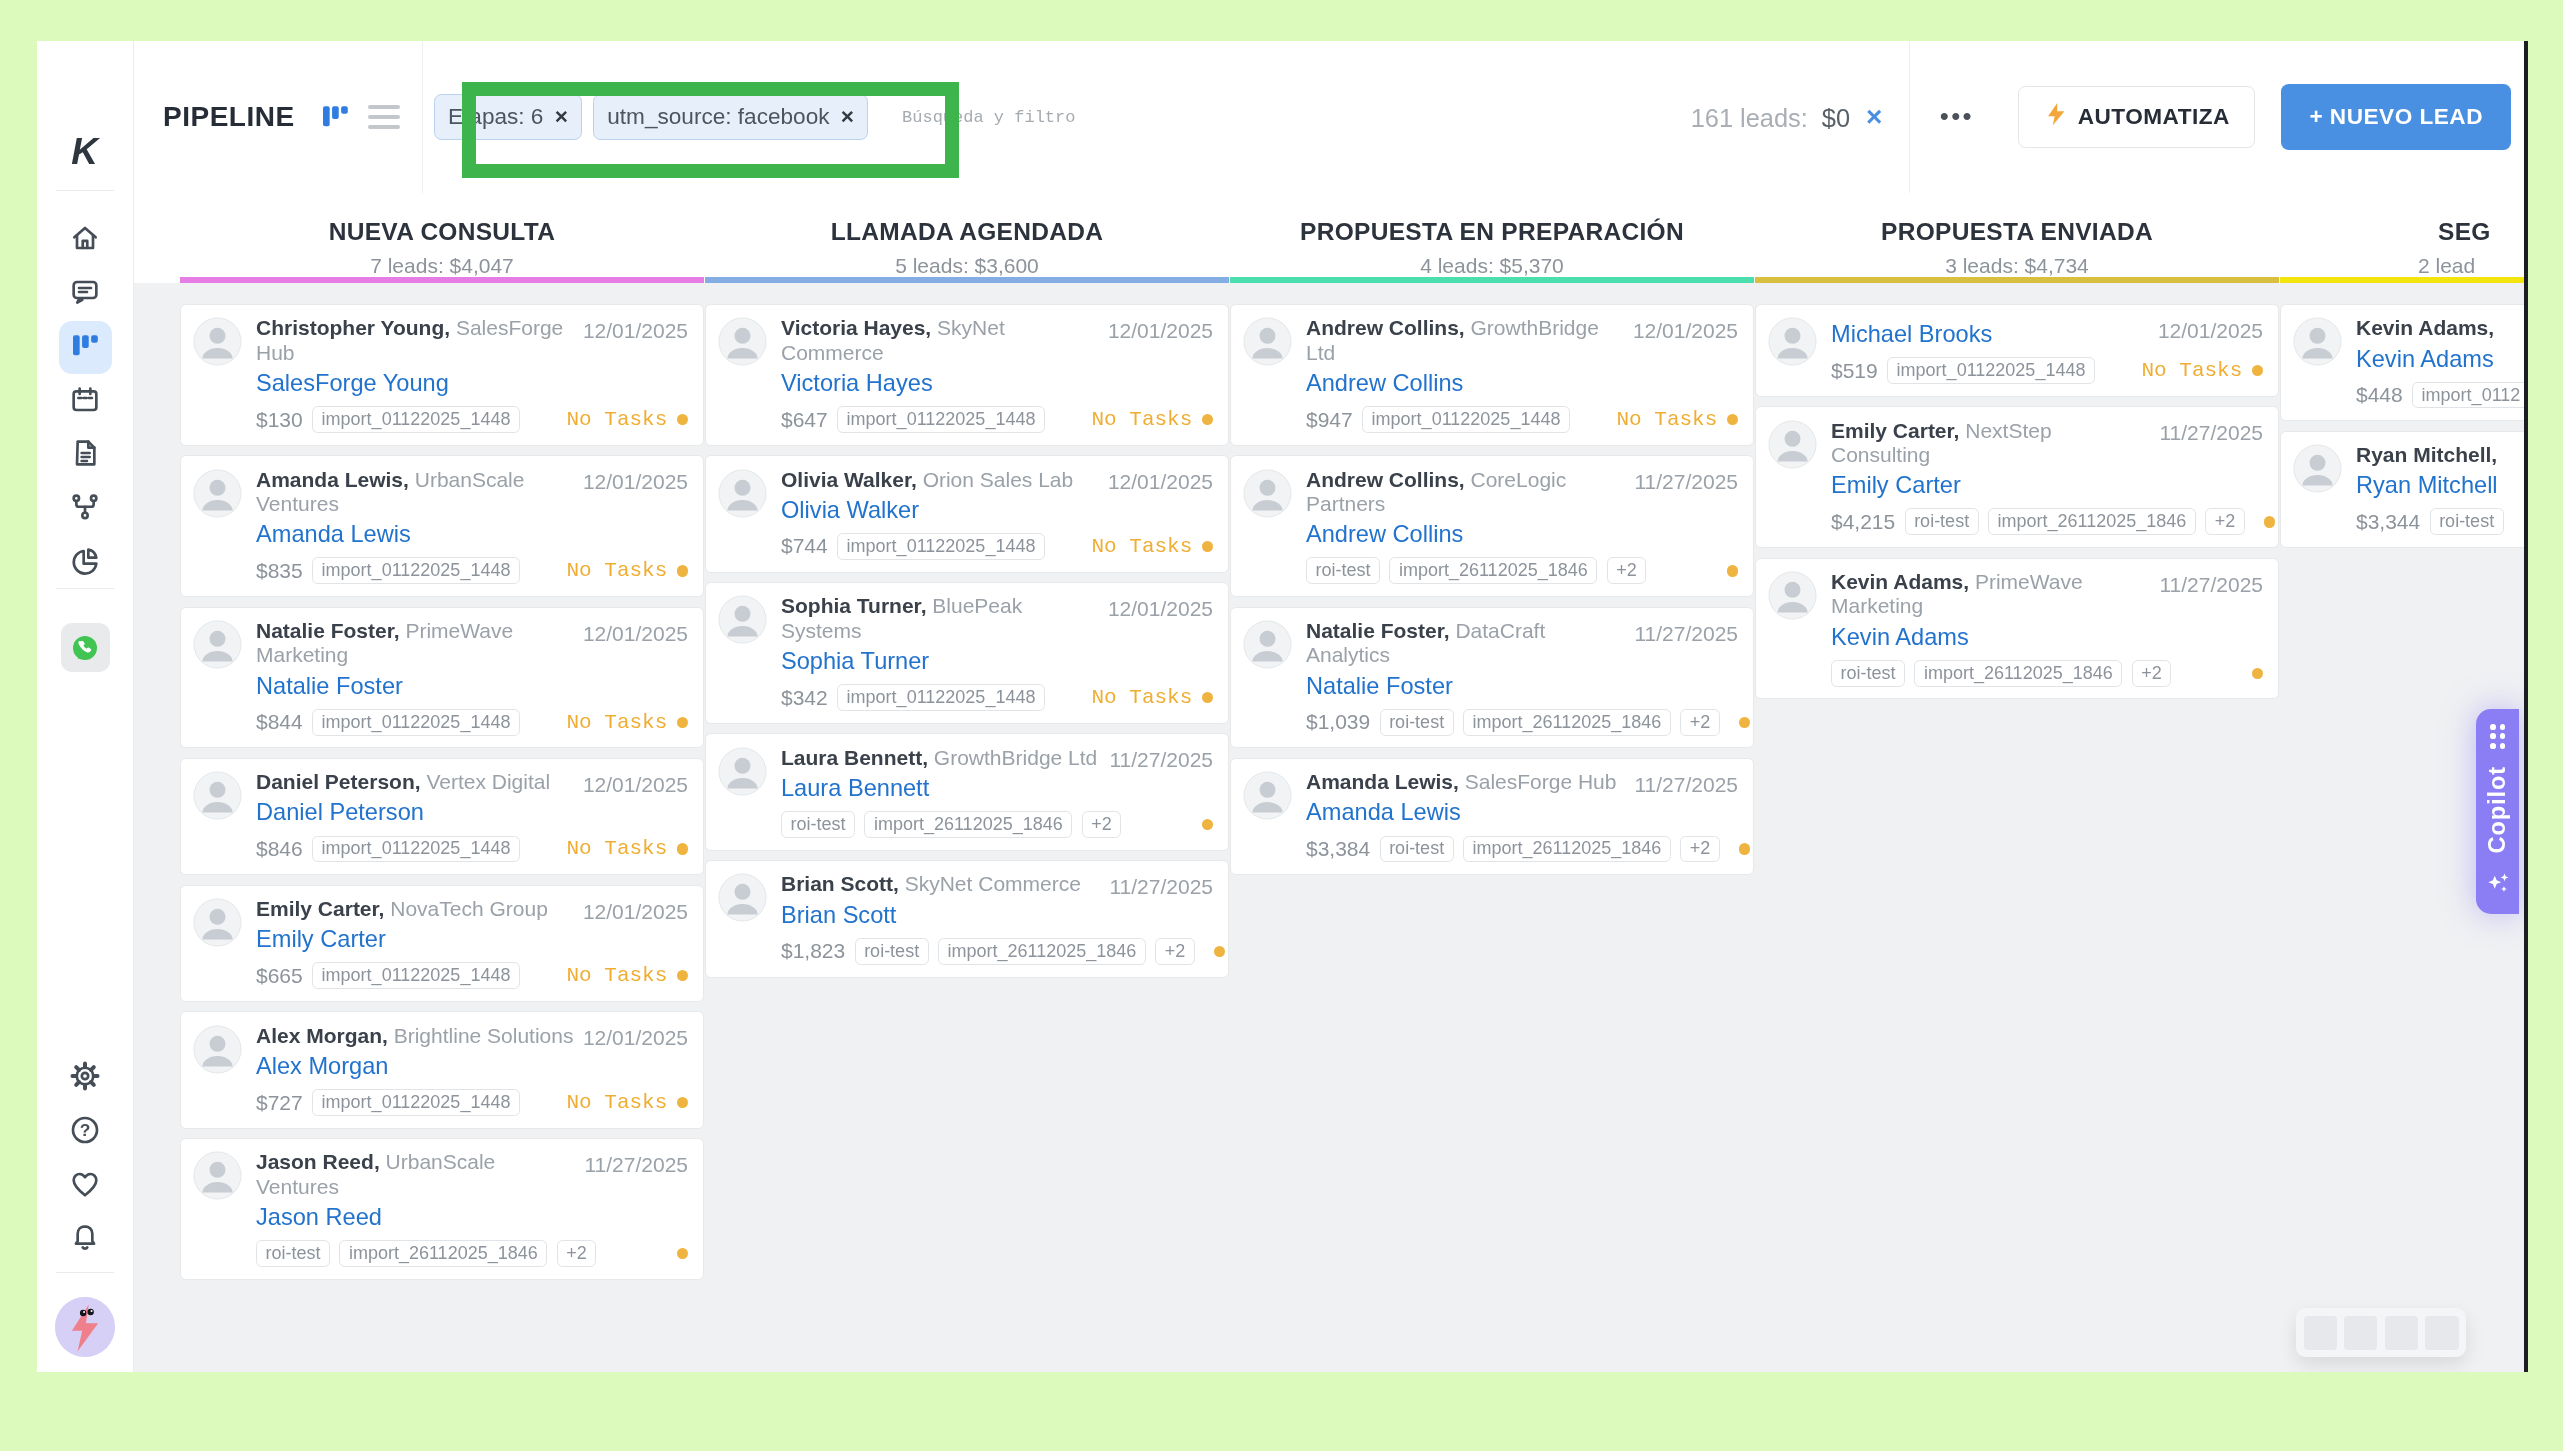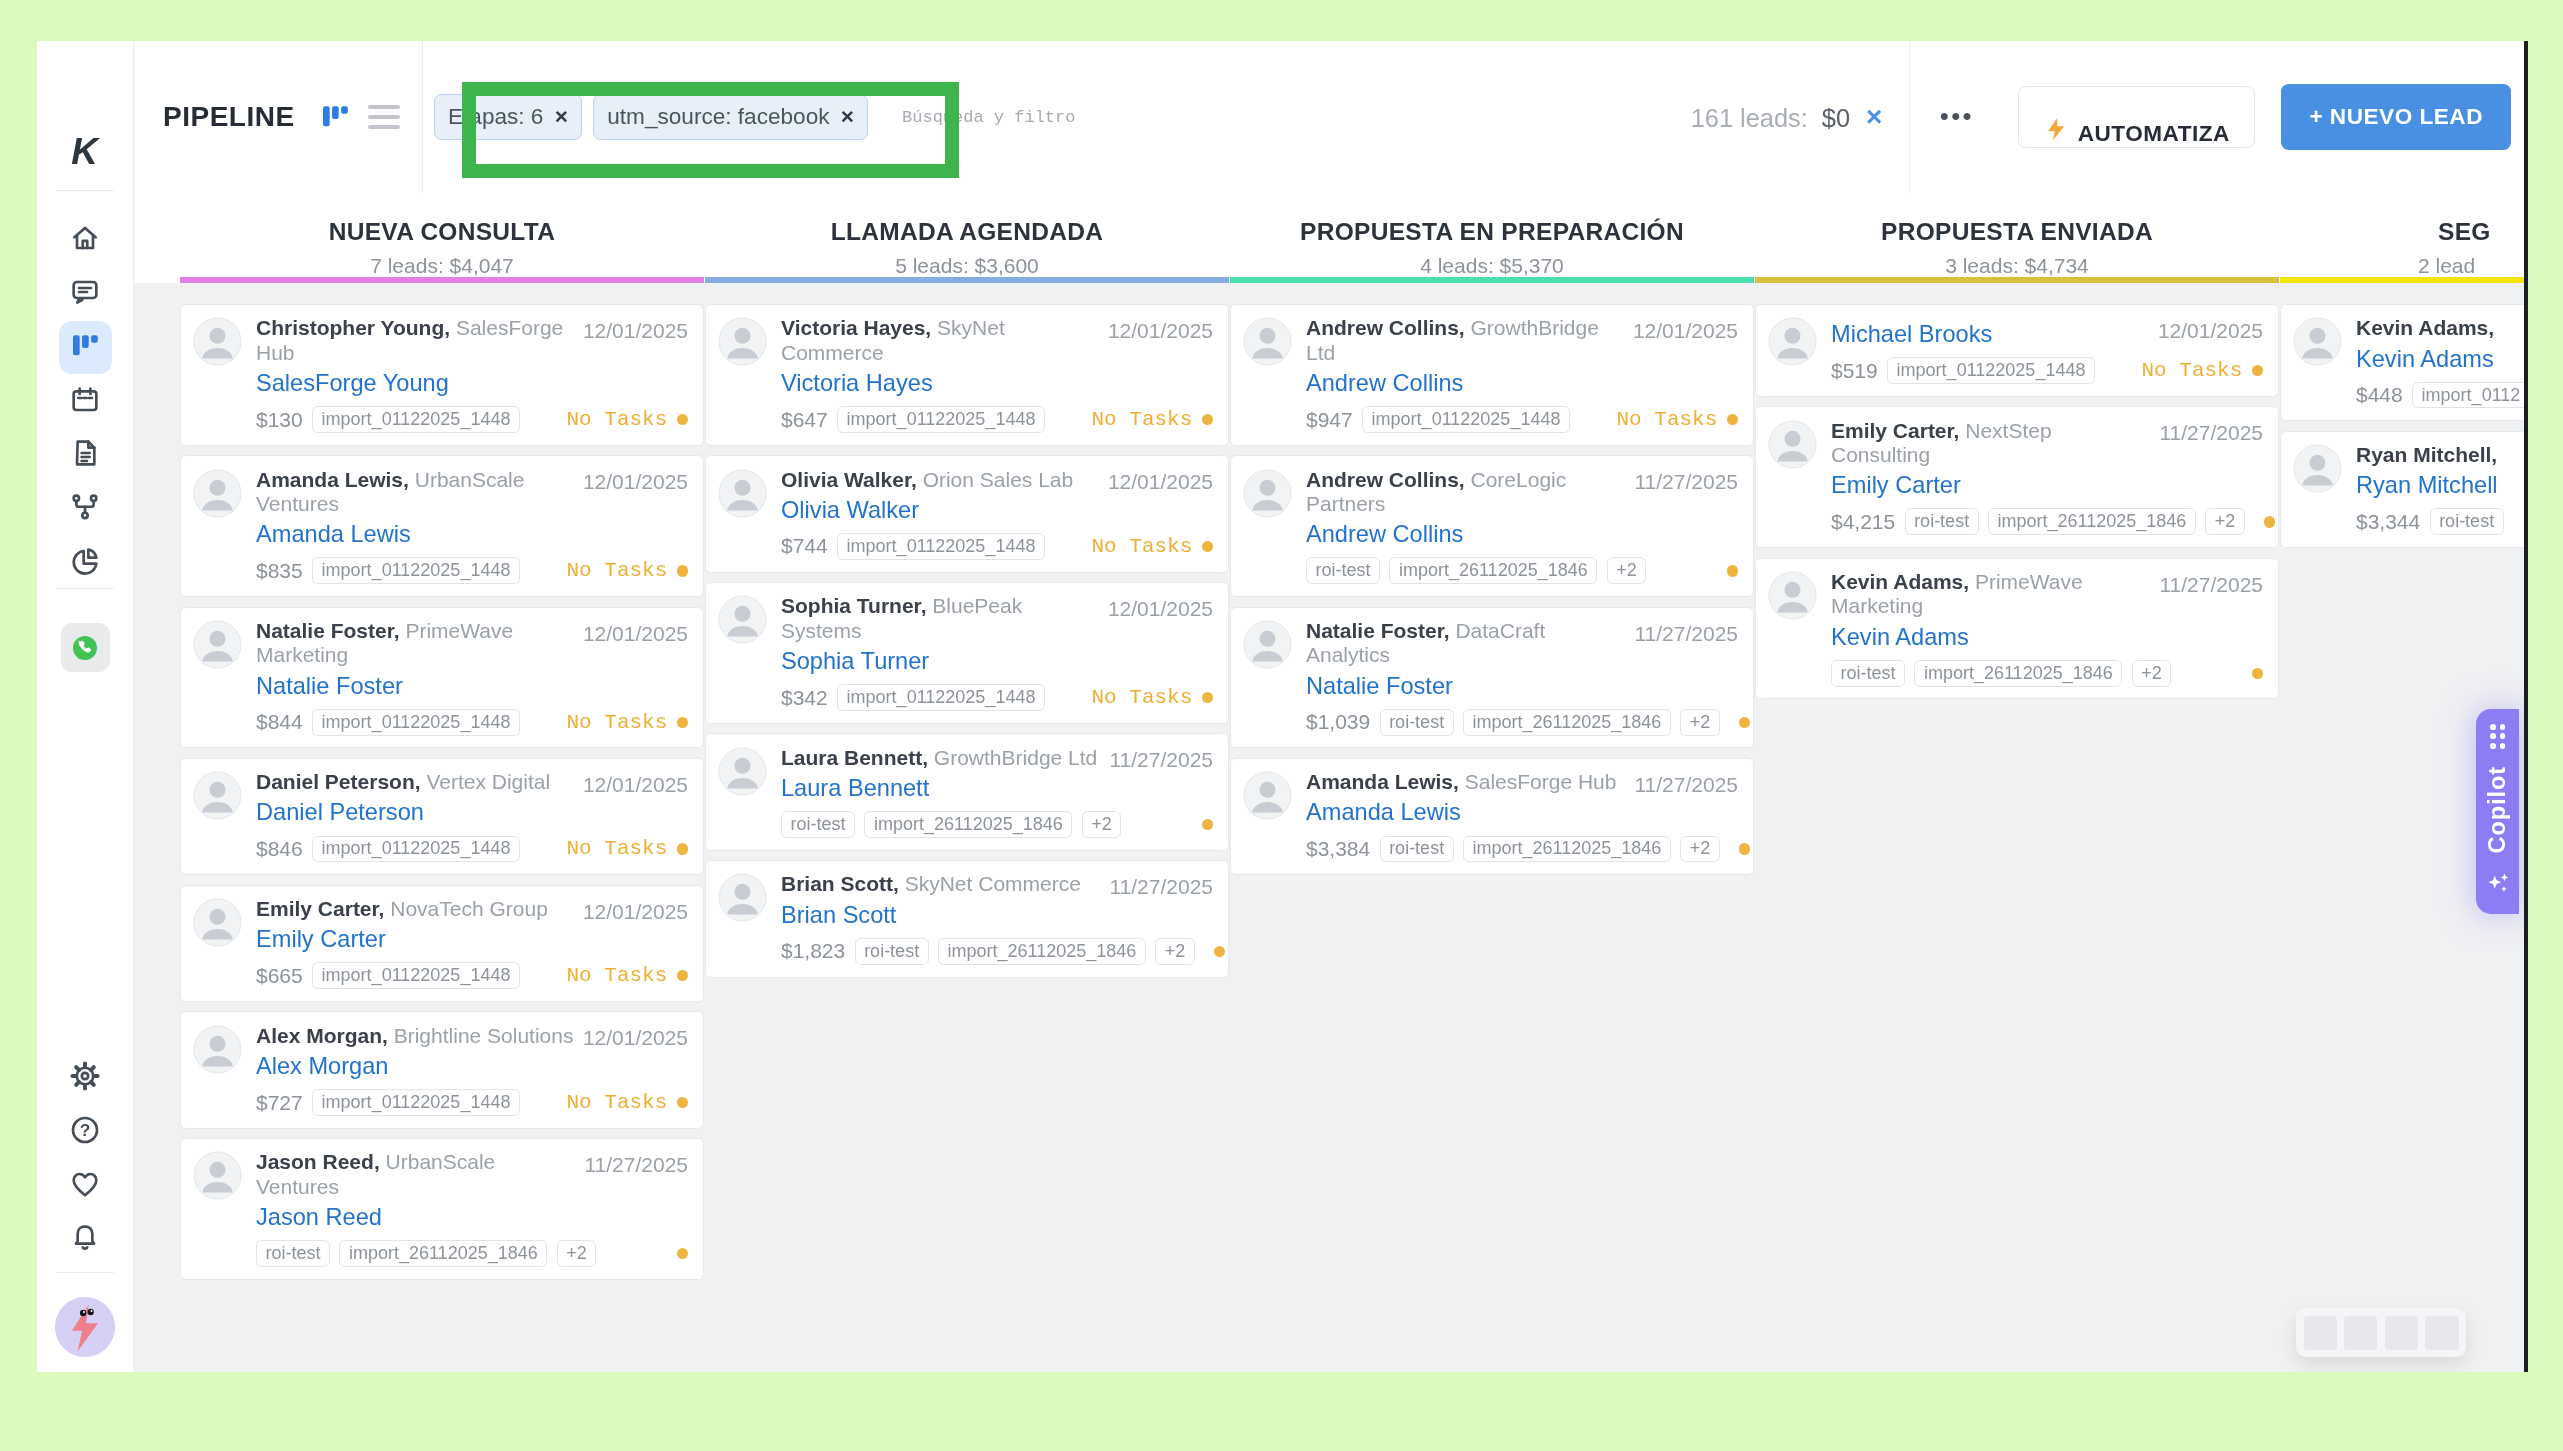--- a/index.html
+++ b/index.html
@@ -28,21 +28,21 @@
   .chip{margin-left:11.3px;display:flex;align-items:center;gap:11.3px;background:#e7f0fa;border:0.9px solid #b9d2ee;border-radius:7.5px;padding:9.4px 13px;font-size:22.6px;color:#4a5560;white-space:nowrap;}
   .chip .x{font-size:22.6px;color:#333a42;cursor:pointer;font-weight:bold;}
   .search-input{flex:1;margin-left:32px;border:0;outline:none;font-size:17px;color:#4a5560;font-family:Liberation Mono, monospace;background:transparent;}
   .search-input::placeholder{color:#a6abb1;}
   .leads-summary{display:flex;align-items:flex-end;gap:14px;white-space:nowrap;}
   .leads-count{font-size:25.4px;color:#a9aeb4;}
   .leads-value{font-size:25.4px;color:#596068;}
   .leads-clear{font-size:28px;color:#4b8fe2;font-weight:bold;cursor:pointer;background:none;border:0;padding:0 1.9px;}
   .right-vdiv{margin:0 24.5px;width:0.9px;height:152px;background:#eceeef;}
   .dots-menu{font-size:24.5px;font-weight:bold;letter-spacing:2.8px;color:#4a5158;background:none;border:0;cursor:pointer;}
-  .btn-automate{margin-left:38px;display:flex;align-items:flex-end;gap:9.4px;height:62px;padding:0 24.5px;background:#fff;border:0.9px solid #e3e5e7;border-radius:7.5px;font-size:22.6px;font-weight:bold;color:#262d36;cursor:pointer;letter-spacing:0.5px;}
+  .btn-automate{margin-left:38px;display:flex;align-items:center;gap:9.4px;height:62px;padding:0 24.5px;background:#fff;border:0.9px solid #e3e5e7;border-radius:7.5px;font-size:22.6px;font-weight:bold;color:#262d36;cursor:pointer;letter-spacing:0.5px;}
   .btn-newlead{margin-left:26px;margin-right:13px;height:66px;padding:0 28px;background:#4a90e2;border:0;border-radius:7.5px;font-size:22.6px;font-weight:bold;color:#fff;cursor:pointer;letter-spacing:0.5px;white-space:nowrap;}
 
   
   .board{position:absolute;left:0;right:0;top:152px;bottom:0;overflow:hidden;display:flex;gap:1px;padding-left:46px;background:linear-gradient(#ffffff 0,#ffffff 90px,#f0f1f3 90px);}
   .board-col{width:524px;flex:0 0 524px;}
   .col-head{position:relative;height:90px;}
   .col-title{padding-top:24.5px;text-align:center;font-size:24.5px;font-weight:bold;color:#2d333c;letter-spacing:0.3px;}
   .col-sub{margin-top:8.5px;text-align:center;font-size:21px;color:#8d939b;}
   .col-bar{position:absolute;left:0;right:0;bottom:0;height:5.7px;}
   .col-clipped .col-title{text-align:left;padding-left:158px;}

